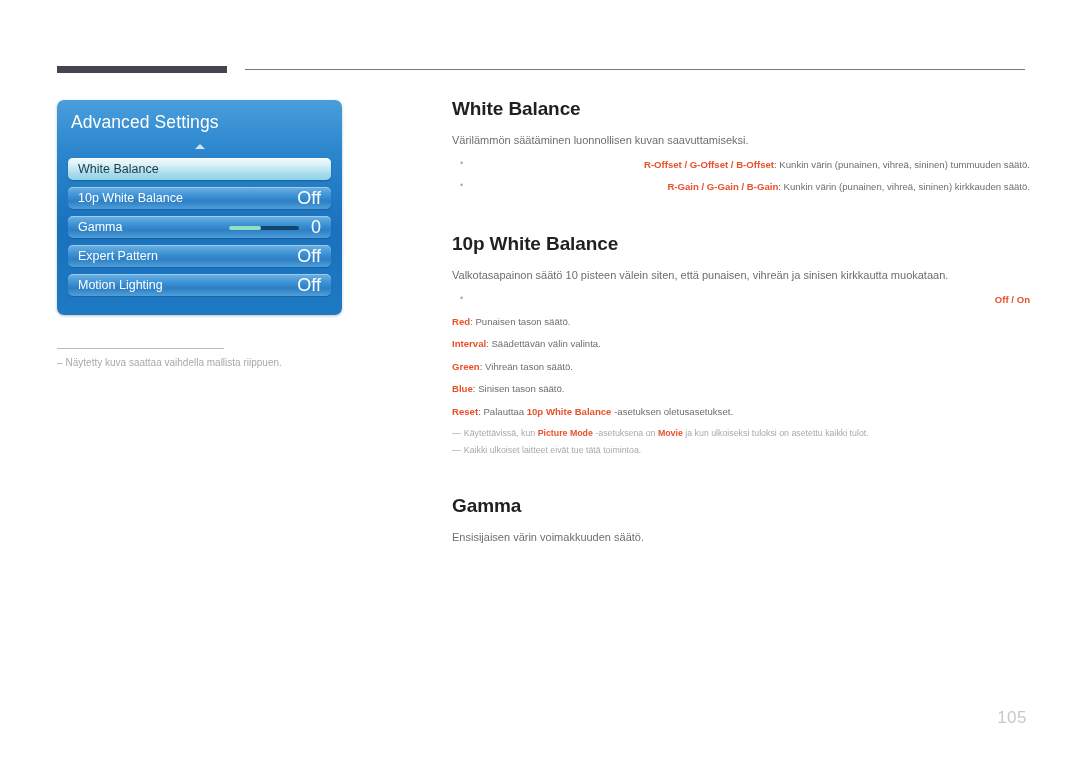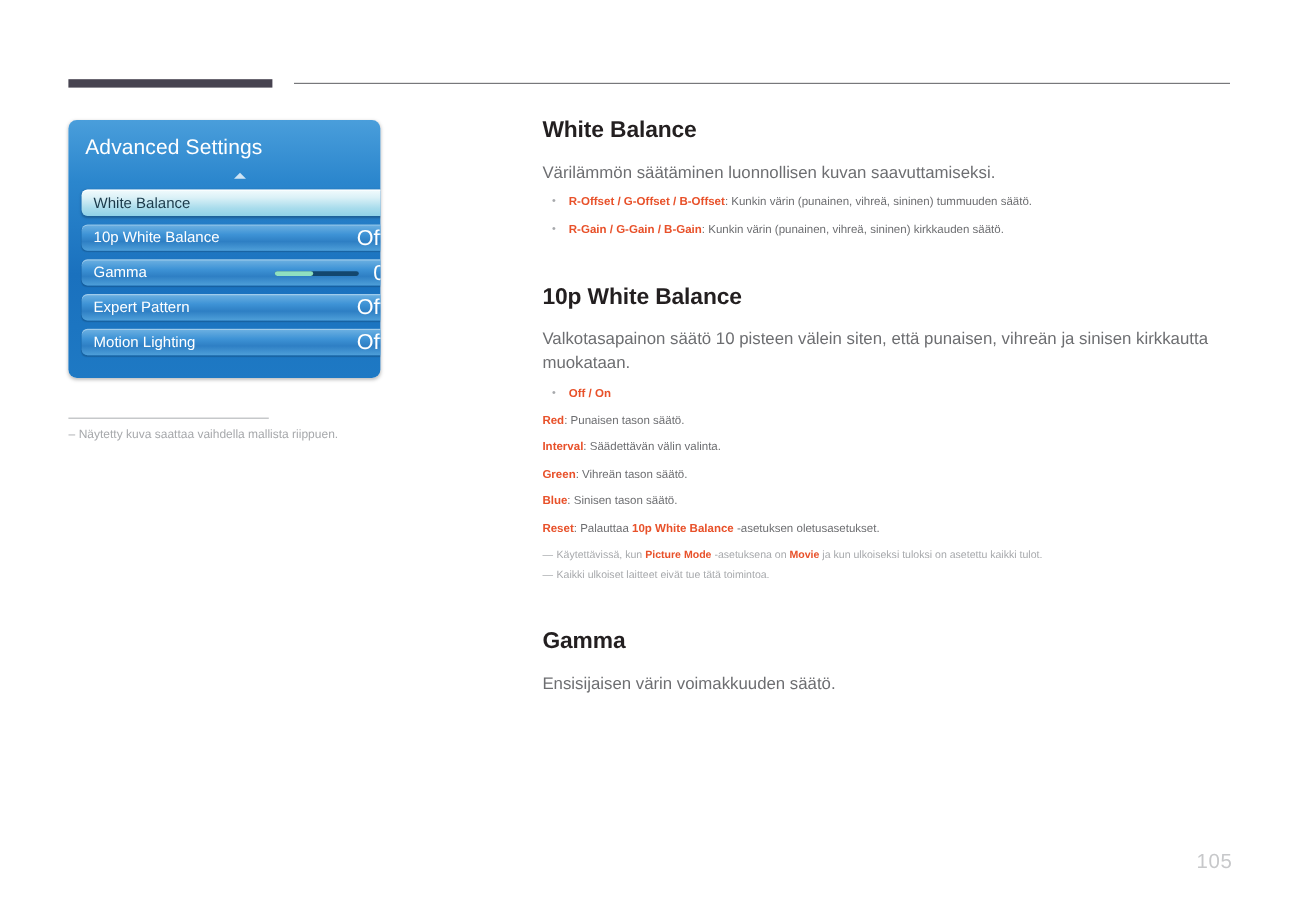--- a/index.html
+++ b/index.html
@@ -32,21 +32,21 @@
     width: 780px;
     height: 1px;
     background: #77787b;
   }
 
   
   .osd-panel {
     position: absolute;
     left: 57px;
     top: 100px;
-    width: 260px;
+    width: 285px;
     height: 215px;
     border-radius: 7px;
     background: linear-gradient(to bottom, #4a9edb 0%, #2b86cd 24%, #1a71be 60%, #1e79c4 100%);
     box-shadow: 0 1px 3px rgba(0,0,0,0.25);
     overflow: hidden;
   }
   .osd-title {
     position: absolute;
     left: 14px;
     top: 12px;
@@ -151,29 +151,30 @@
     font-size: 19px;
     font-weight: bold;
     color: #231f20;
     margin: 0 0 13px 0;
     letter-spacing: -0.1px;
   }
   h2.sec-title.spaced {
     margin-top: 38px;
   }
   p.body {
-    font-size: 14px;
+    font-size: 11px;
     color: #6d6e71;
     margin: 0 0 9px 0;
     line-height: 1.45;
   }
   ul.bullets {
     list-style: none;
     margin: 0 0 6px 0;
     padding: 0;
+    text-align: right;
   }
   ul.bullets li {
     position: relative;
     padding-left: 22px;
     font-size: 9.6px;
     color: #6d6e71;
     line-height: 1.5;
     margin-bottom: 8px;
   }
   ul.bullets li::before {

